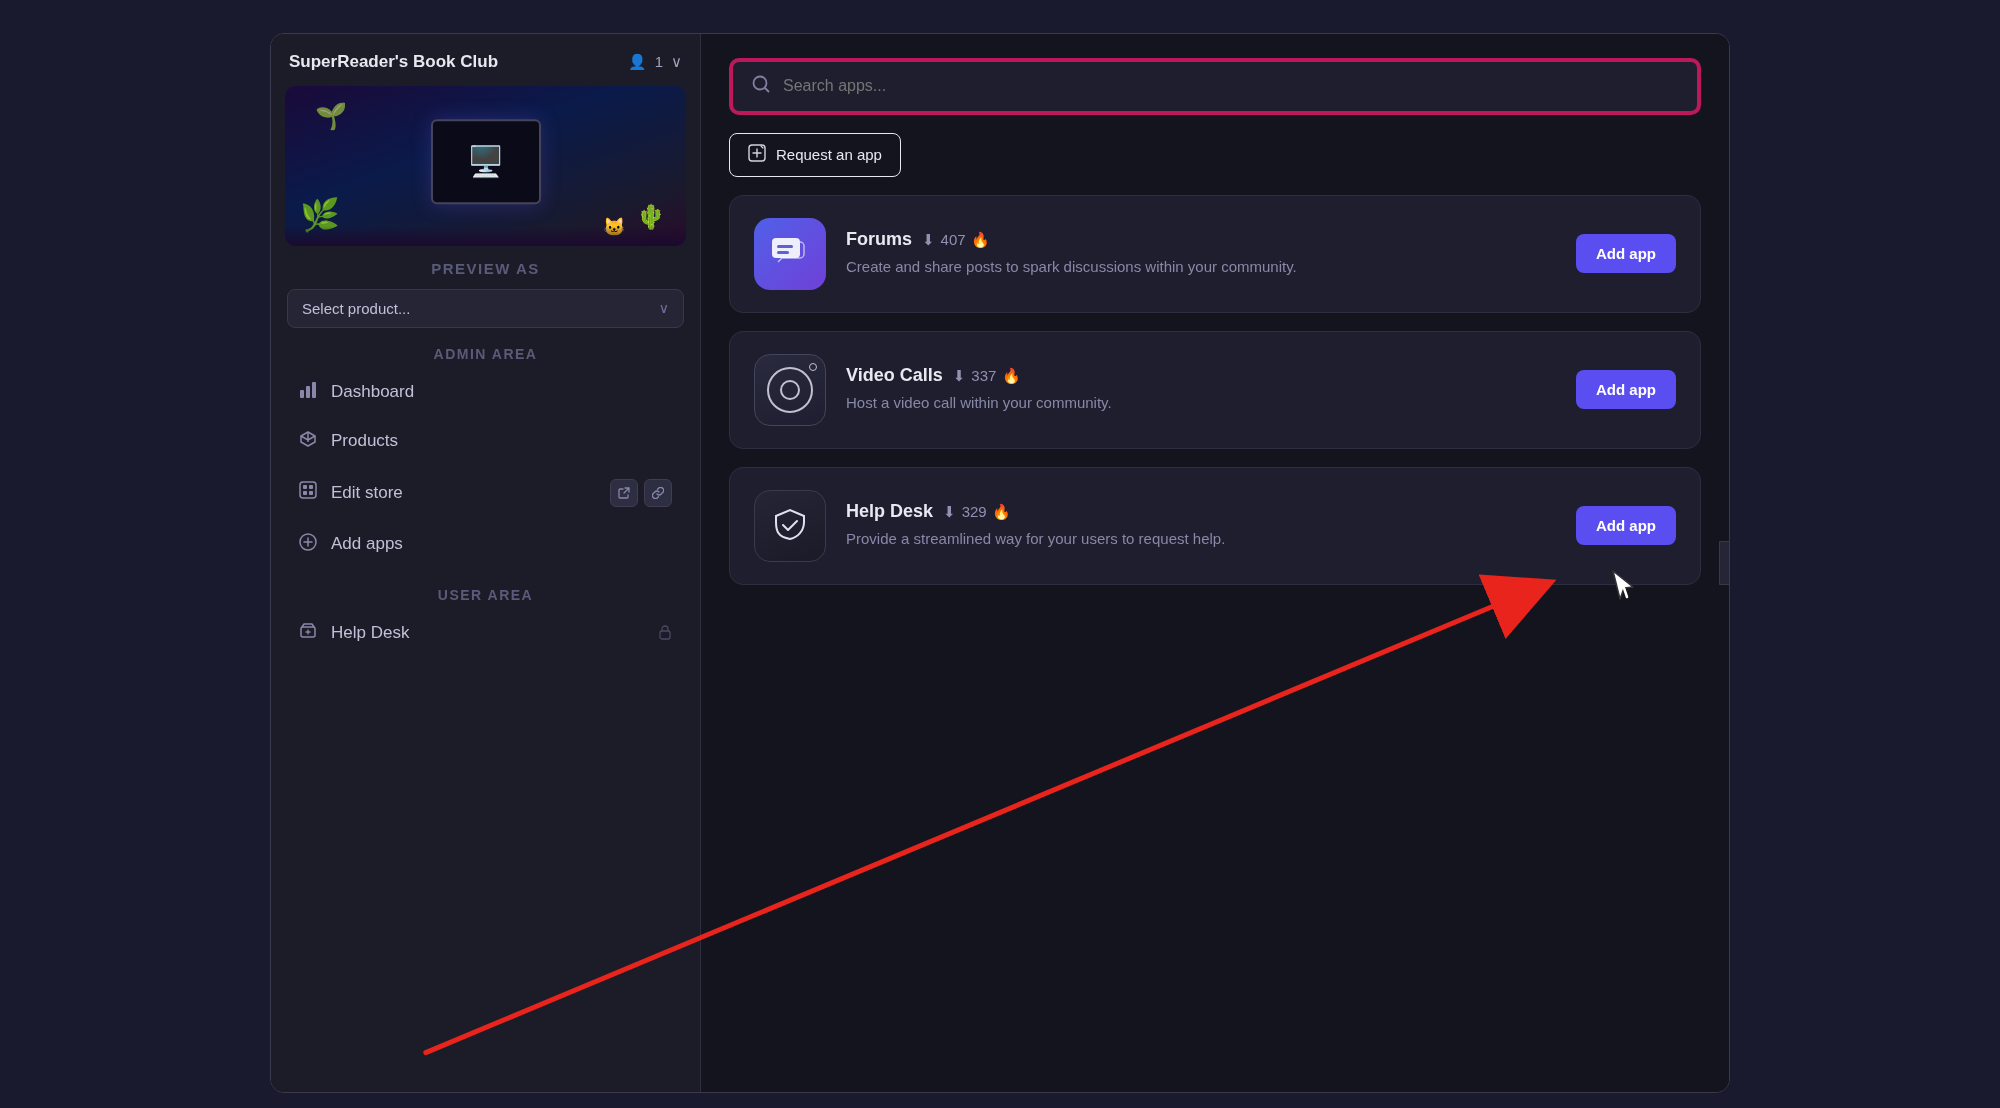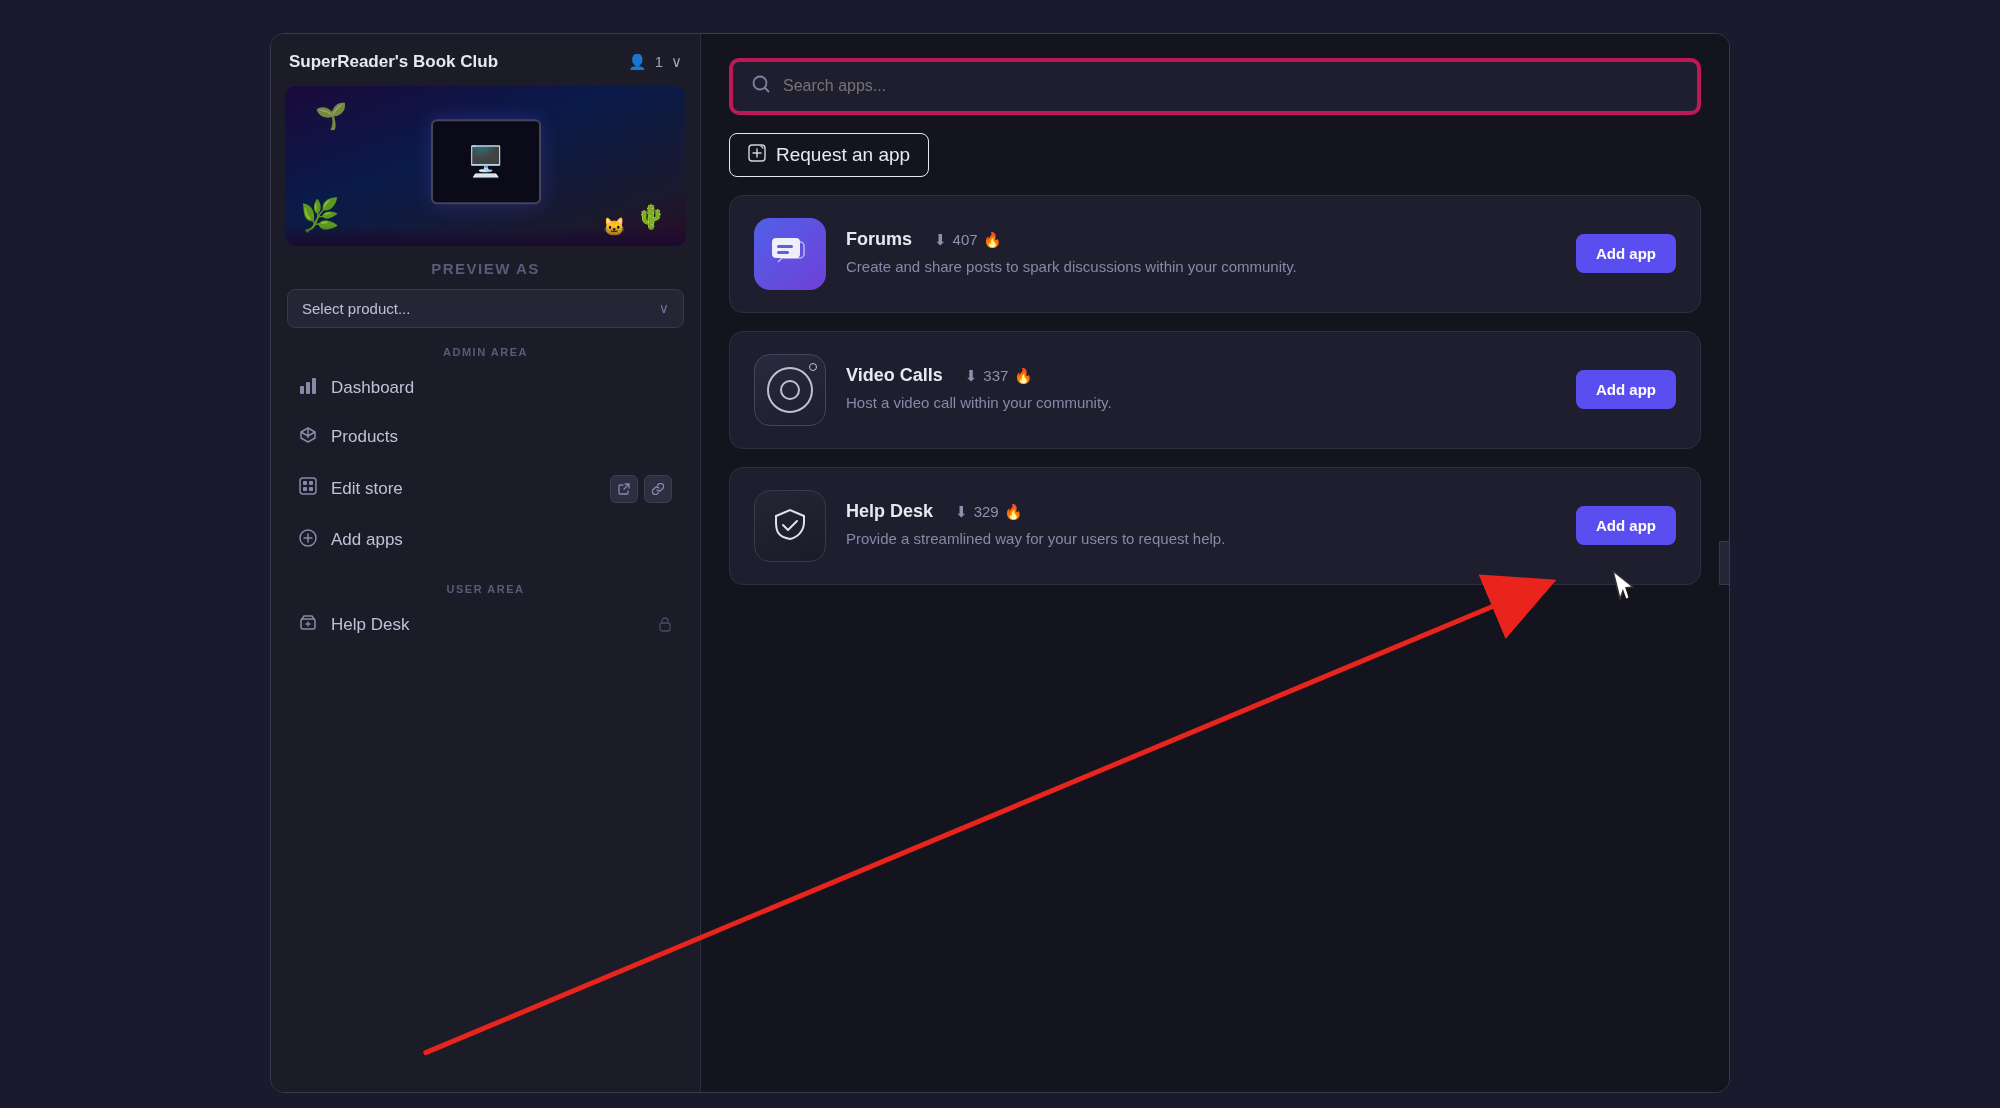--- a/index.html
+++ b/index.html
@@ -103,21 +103,21 @@
     }
 
     .preview-selector .chevron {
       color: #7070a0;
       font-size: 14px;
     }
 
     .sidebar-section-label {
       text-align: center;
       color: #5a5a7a;
-      font-size: 11px;
+      font-size: 14px;
       font-weight: 600;
       letter-spacing: 1.5px;
       text-transform: uppercase;
       padding: 18px 0 6px;
     }
 
     .nav-item {
       display: flex;
       align-items: center;
       padding: 12px 20px;
@@ -217,21 +217,21 @@
 
     .request-btn {
       display: inline-flex;
       align-items: center;
       gap: 10px;
       background: transparent;
       border: 1.5px solid #e8e8f0;
       border-radius: 8px;
       padding: 10px 18px;
       color: #e8e8f0;
-      font-size: 19px;
+      font-size: 15px;
       font-weight: 500;
       cursor: pointer;
       width: fit-content;
       justify-content: space-between;
     }
 
     .request-btn .btn-icon {
       font-size: 16px;
       opacity: 0.9;
     }
@@ -252,21 +252,21 @@
       border: 1px solid #2e2e40;
     }
 
     .app-info {
       flex: 1;
     }
 
     .app-name-row {
       display: flex;
       align-items: center;
-      gap: 22px;
+      gap: 10px;
       margin-bottom: 6px;
       text-align: right;
     }
 
     .app-name {
       color: #e8e8f0;
       font-size: 18px;
       font-weight: 600;
     }
 

